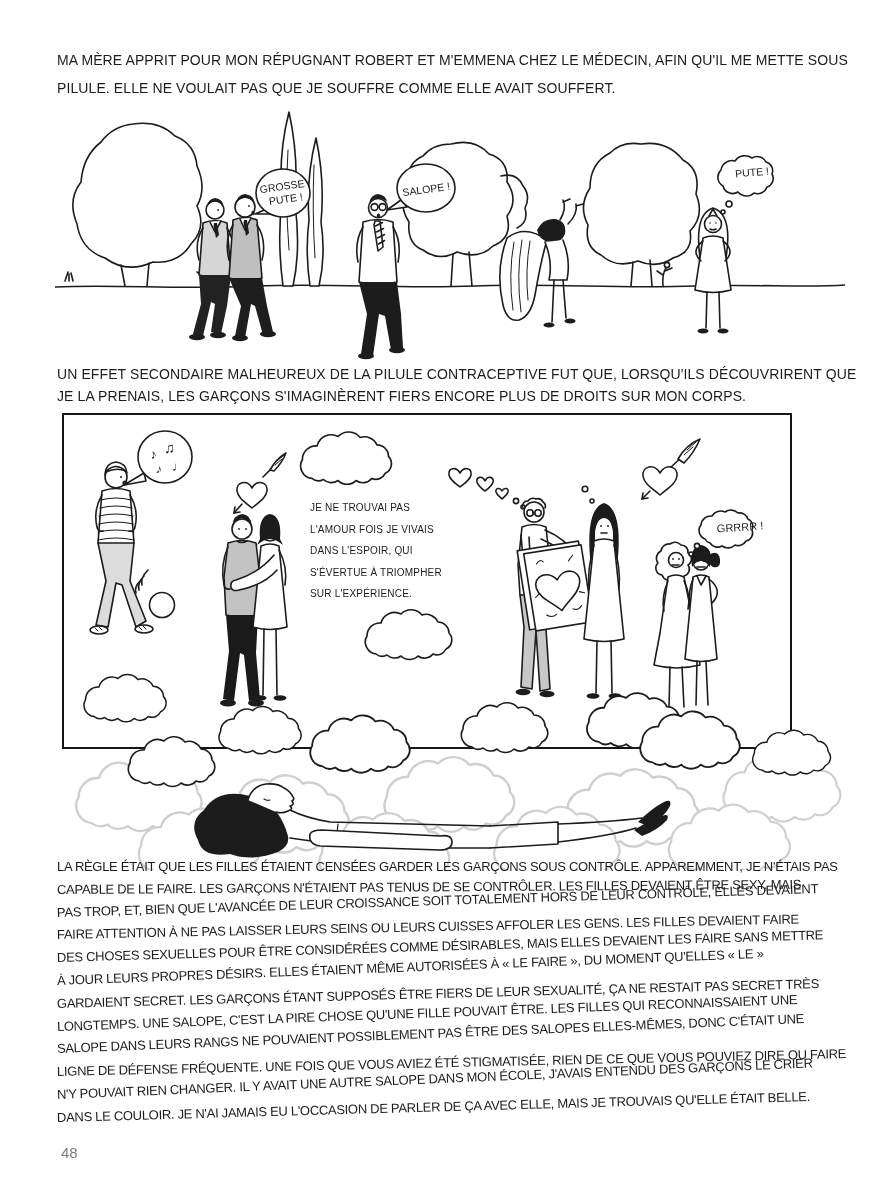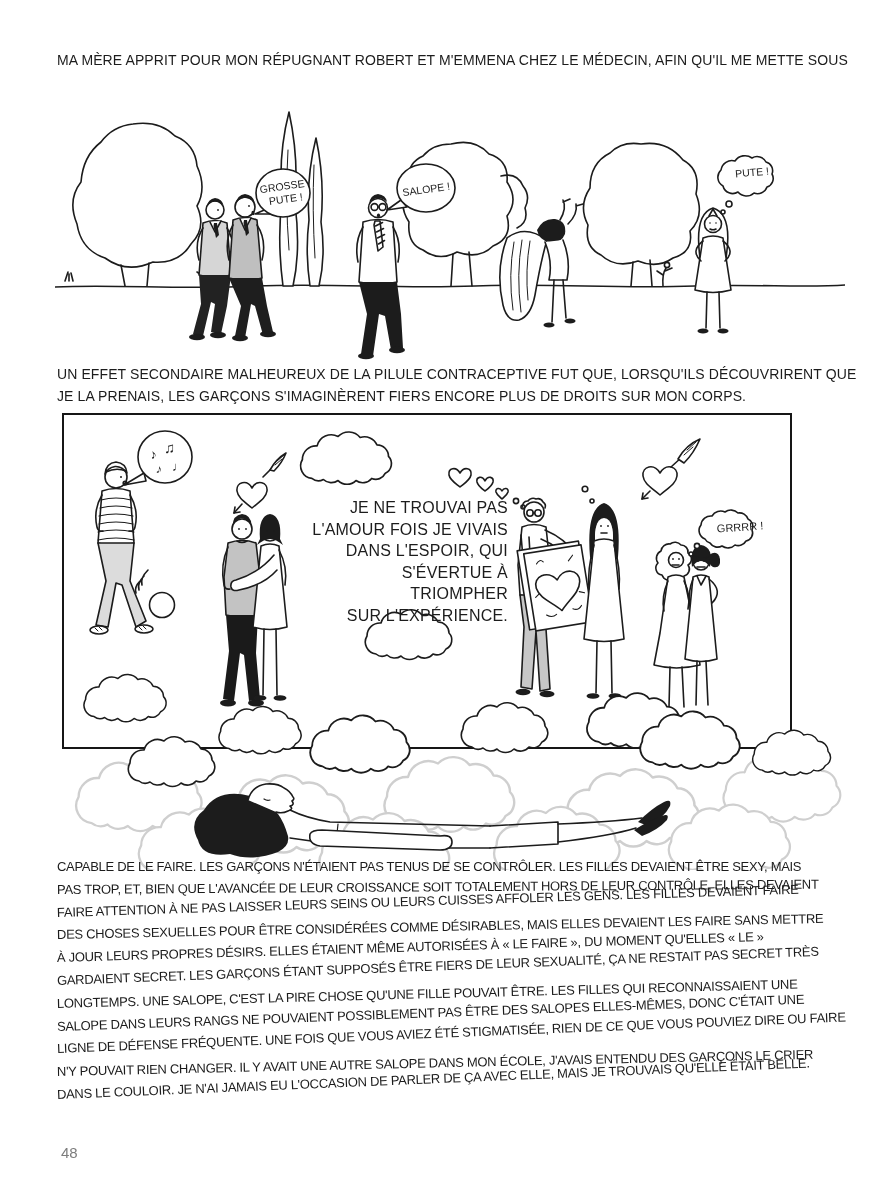--- a/index.html
+++ b/index.html
@@ -6,22 +6,22 @@
   .page{position:relative;width:886px;height:1200px;background:#ffffff;overflow:hidden;
         font-family:"Liberation Sans",sans-serif;color:#1c1c1c;border-radius:6px;}
   .para{position:absolute;left:57px;width:796px;}
   .para .line{white-space:nowrap;font-size:14px;letter-spacing:0.1px;}
   #intro{top:46px;}
   #intro .line{line-height:28px;}
   #middle{top:363px;}
   #middle .line{line-height:22px;}
   .panel2{position:absolute;left:62px;top:413px;width:726px;height:332px;border:2px solid #161616;}
   .panel2 svg{position:absolute;left:0;top:0;}
-  .caption{position:absolute;left:246px;top:82px;width:198px;text-align:right;
-           font-size:16px;line-height:21.5px;letter-spacing:0.2px;}
+  .caption{position:absolute;left:246px;top:82px;width:198px;text-align:left;
+           font-size:10px;line-height:21.5px;letter-spacing:0.2px;}
   .svgwrap{position:absolute;}
   #p1wrap{left:55px;top:110px;width:790px;height:250px;}
   #stripwrap{left:55px;top:640px;width:790px;height:230px;z-index:3;}
   .outro{position:absolute;left:57px;top:856px;width:796px;z-index:4;}
   .outro .line{white-space:nowrap;font-size:13px;line-height:22.8px;letter-spacing:-0.3px;
                transform-origin:0 50%;}
   .outro .line:nth-child(1){transform:rotate(0deg);}
   .outro .line:nth-child(2){transform:rotate(-0.4deg);}
   .outro .line:nth-child(3){transform:rotate(-1.8deg);}
   .outro .line:nth-child(4){transform:rotate(-1.2deg);}
@@ -37,20 +37,21 @@
   svg{display:block;}
   svg text{font-family:"Liberation Sans",sans-serif;fill:#1c1c1c;stroke:none;}
 </style>
 </head>
 <body>
 
 <div class="page">
 
   <div class="para" id="intro">
     <div class="line">MA MÈRE APPRIT POUR MON RÉPUGNANT ROBERT ET M'EMMENA CHEZ LE MÉDECIN, AFIN QU'IL ME METTE SOUS</div>
+    <div class="line">PILULE. ELLE NE VOULAIT PAS QUE JE SOUFFRE COMME ELLE AVAIT SOUFFERT.</div>
   </div>
 
   <div class="svgwrap" id="p1wrap">
   <svg width="790" height="250" viewBox="0 0 790 250" fill="none" stroke="#1c1c1c" stroke-width="1.6" stroke-linecap="round" stroke-linejoin="round">
 
     <g>
       <path d="M0,177 C60,174 130,180 200,176 C280,173 340,179 420,176 C500,173 560,179 640,176 C700,174 752,178 790,175"></path>
       <path d="M10,171 l3,-9 M14,171 l0,-7 M18,171 l-2,-8"></path>
     </g>
 
@@ -392,20 +393,21 @@
       <path d="M120,56 Q118,66 130,68 L250,72 Q262,72 262,64 Q262,56 250,58 L132,52 Q122,52 120,56 Z" fill="#fff"></path>
       <path d="M300,48 L368,44 M300,70 L368,66 M368,44 L368,66" fill="#fff"></path>
       <path d="M368,46 Q420,44 452,40 M368,64 Q420,58 446,50"></path>
       <path d="M448,44 Q462,30 474,24 Q482,20 480,28 Q474,40 458,48 Z" fill="#1c1c1c" stroke="none"></path>
       <path d="M444,52 Q460,42 472,38 Q480,35 477,42 Q468,52 452,58 Z" fill="#1c1c1c" stroke="none"></path>
     </g>
   </svg>
   </div>
 
   <div class="outro">
+    <div class="line">LA RÈGLE ÉTAIT QUE LES FILLES ÉTAIENT CENSÉES GARDER LES GARÇONS SOUS CONTRÔLE. APPAREMMENT, JE N'ÉTAIS PAS</div>
     <div class="line">CAPABLE DE LE FAIRE. LES GARÇONS N'ÉTAIENT PAS TENUS DE SE CONTRÔLER. LES FILLES DEVAIENT ÊTRE SEXY, MAIS</div>
     <div class="line">PAS TROP, ET, BIEN QUE L'AVANCÉE DE LEUR CROISSANCE SOIT TOTALEMENT HORS DE LEUR CONTRÔLE, ELLES DEVAIENT</div>
     <div class="line">FAIRE ATTENTION À NE PAS LAISSER LEURS SEINS OU LEURS CUISSES AFFOLER LES GENS. LES FILLES DEVAIENT FAIRE</div>
     <div class="line">DES CHOSES SEXUELLES POUR ÊTRE CONSIDÉRÉES COMME DÉSIRABLES, MAIS ELLES DEVAIENT LES FAIRE SANS METTRE</div>
     <div class="line">À JOUR LEURS PROPRES DÉSIRS. ELLES ÉTAIENT MÊME AUTORISÉES À « LE FAIRE », DU MOMENT QU'ELLES « LE »</div>
     <div class="line">GARDAIENT SECRET. LES GARÇONS ÉTANT SUPPOSÉS ÊTRE FIERS DE LEUR SEXUALITÉ, ÇA NE RESTAIT PAS SECRET TRÈS</div>
     <div class="line">LONGTEMPS. UNE SALOPE, C'EST LA PIRE CHOSE QU'UNE FILLE POUVAIT ÊTRE. LES FILLES QUI RECONNAISSAIENT UNE</div>
     <div class="line">SALOPE DANS LEURS RANGS NE POUVAIENT POSSIBLEMENT PAS ÊTRE DES SALOPES ELLES-MÊMES, DONC C'ÉTAIT UNE</div>
     <div class="line">LIGNE DE DÉFENSE FRÉQUENTE. UNE FOIS QUE VOUS AVIEZ ÉTÉ STIGMATISÉE, RIEN DE CE QUE VOUS POUVIEZ DIRE OU FAIRE</div>
     <div class="line">N'Y POUVAIT RIEN CHANGER. IL Y AVAIT UNE AUTRE SALOPE DANS MON ÉCOLE, J'AVAIS ENTENDU DES GARÇONS LE CRIER</div>

